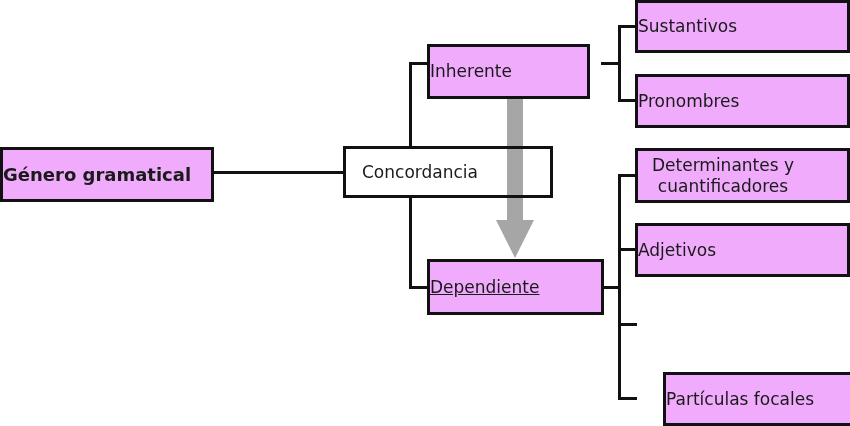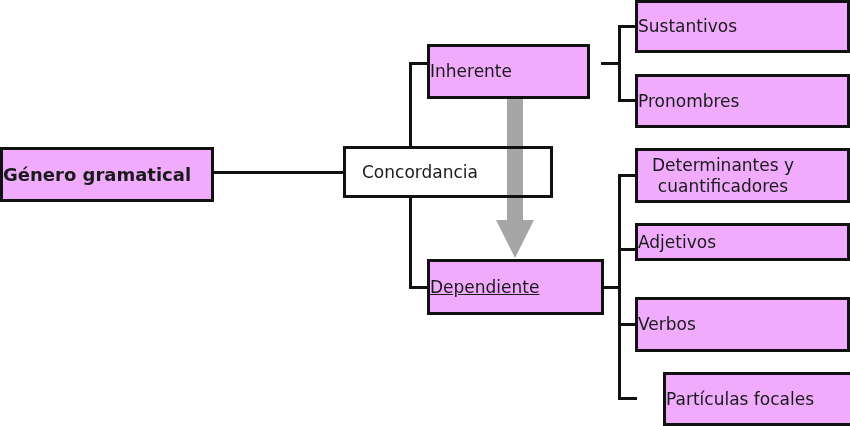--- a/index.html
+++ b/index.html
@@ -60,25 +60,22 @@
   </div>
 
   <div class="box" style="left:635px;top:74px;width:215px;height:54px;">
     <span>Pronombres</span>
   </div>
 
   <div class="box" style="left:635px;top:148px;width:215px;height:55px;">
     <span style="display:block;width:170px;">Determinantes y cuantificadores</span>
   </div>
 
-  <div class="box" style="left:635px;top:223px;width:215px;height:38px;">
+  <div class="box" style="left:635px;top:223px;width:215px;height:54px;">
     <span>Adjetivos</span>
   </div>
 
-  <div class="box" style="left:635px;top:297px;width:215px;height:55px;">
-    <span>Verbos</span>
-  </div>
 
   <div class="box" style="left:635px;top:372px;width:215px;height:54px;margin-left:28px;">
     <span>Partículas focales</span>
   </div>
 
 </div>
 
 </body></html>

